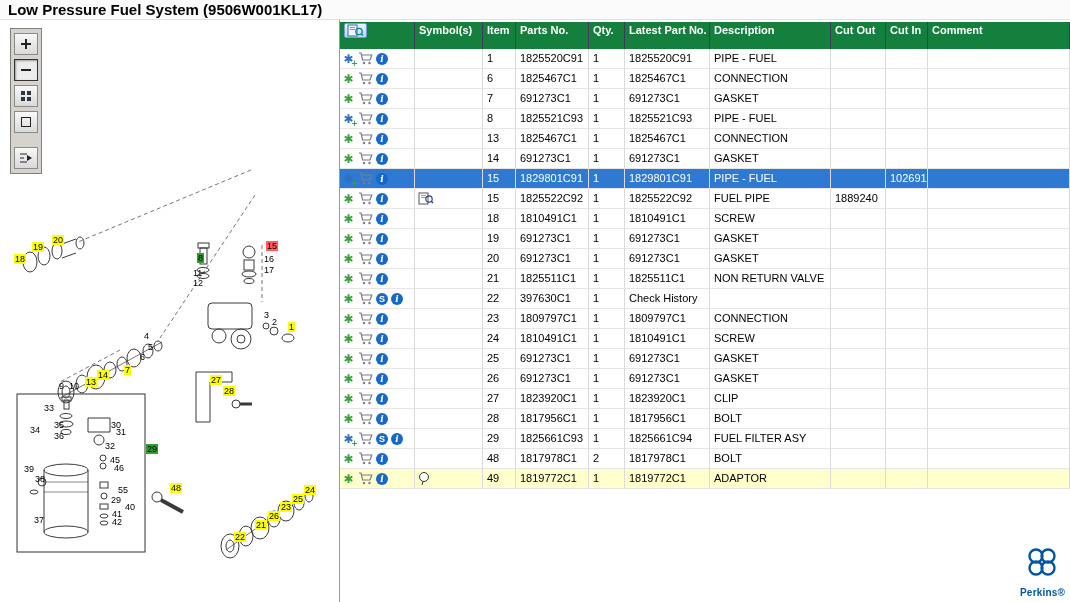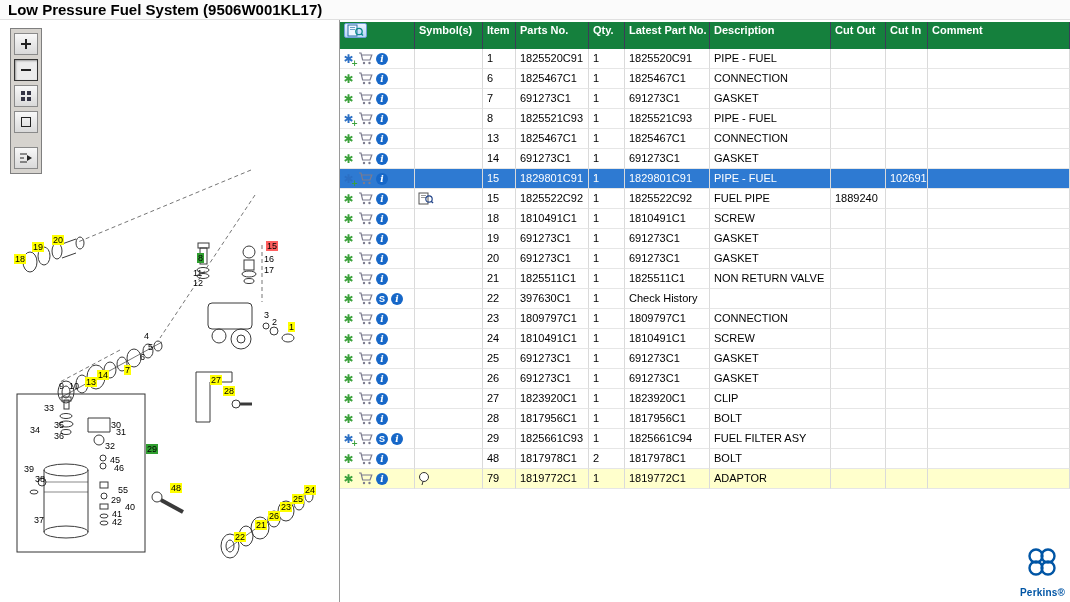--- a/index.html
+++ b/index.html
@@ -737,21 +737,21 @@
               <circle cx="11.5" cy="11" r="1.2" fill="#7b7b8e"></circle>
             </svg>
             <span class="badge info">i</span>
           </div>
           <div class="td sym">
             <svg width="12" height="14" viewBox="0 0 12 14">
               <circle cx="6" cy="5" r="4.5" fill="#fff" stroke="#333"></circle>
               <path d="M5 9.5 L4 13" stroke="#333" fill="none"></path>
             </svg>
           </div>
-          <div class="td">79</div>
+          <div class="td">49</div>
           <div class="td">1819772C1</div>
           <div class="td">1</div>
           <div class="td">1819772C1</div>
           <div class="td">ADAPTOR</div>
           <div class="td"></div>
           <div class="td"></div>
           <div class="td"></div>
         </div>
       </div>
     <div class="logo">

